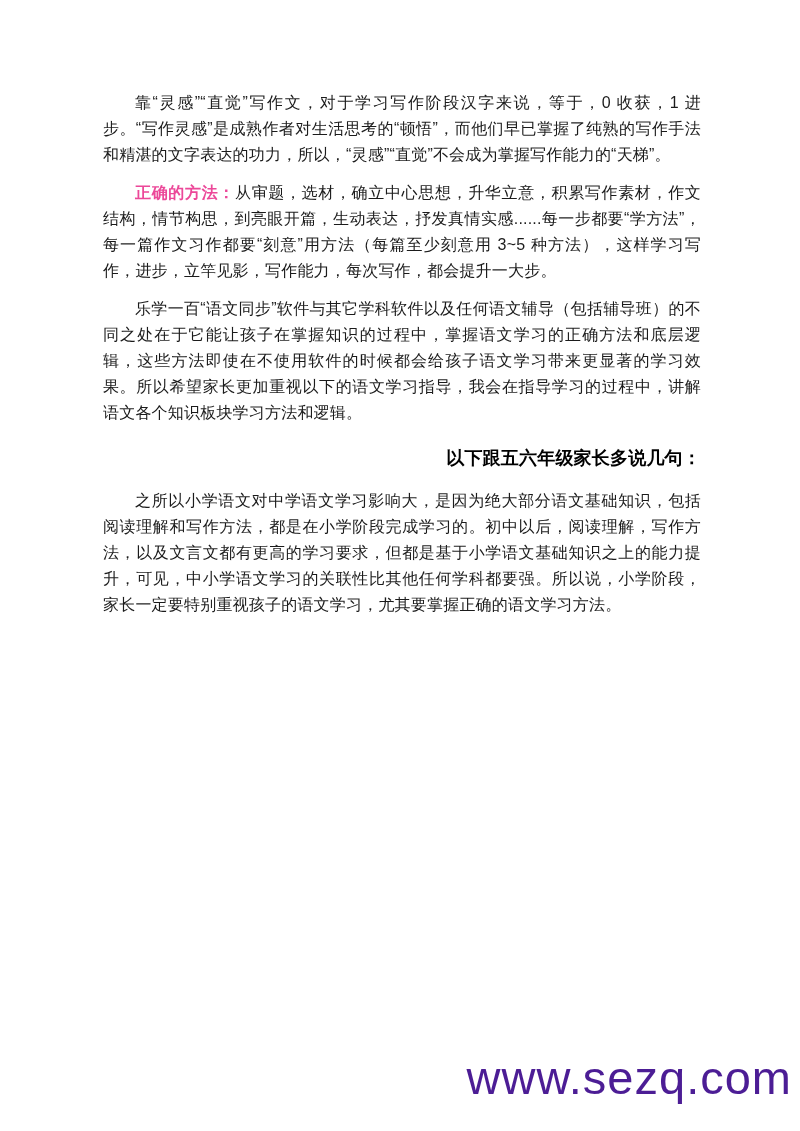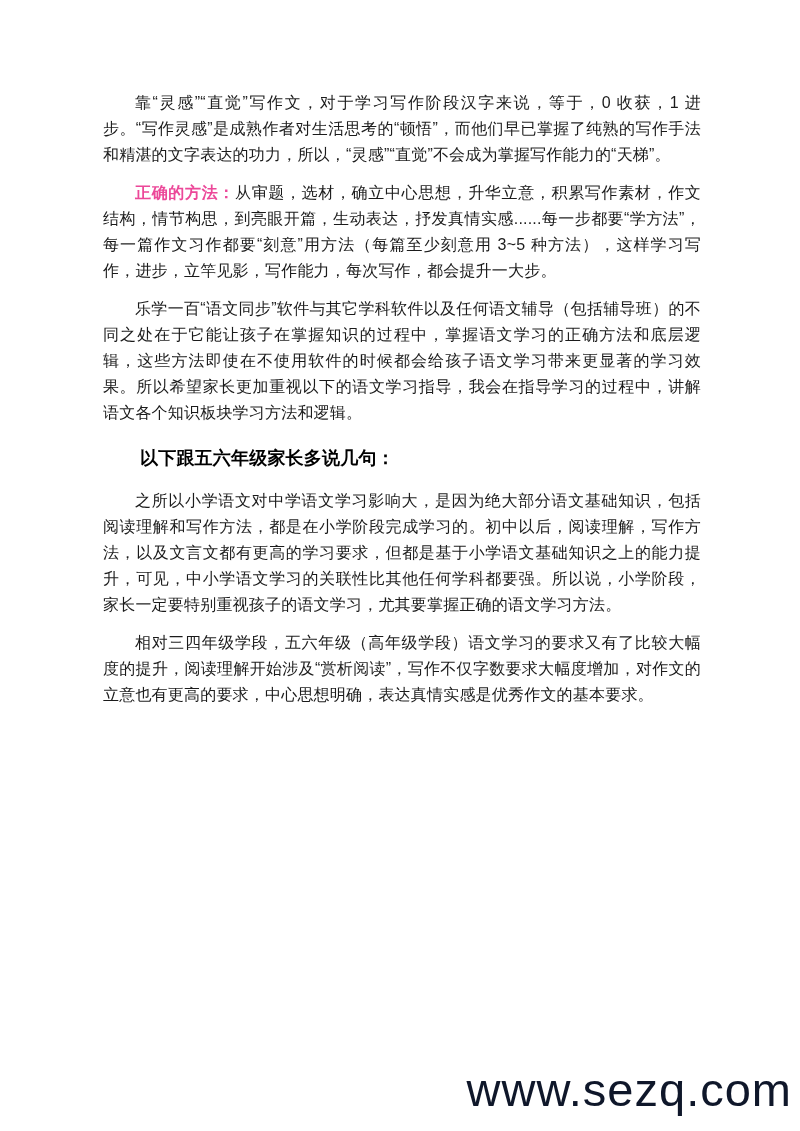--- a/index.html
+++ b/index.html
@@ -41,32 +41,31 @@
     font-weight: bold;
     color: #ec4899;
   }
   .doc h2 {
     font-size: 18px;
     line-height: 28px;
     font-weight: bold;
     color: #000000;
     margin: 18px 0 16px 0;
     text-indent: 37px;
-    text-align: left;
+    text-align: right;
   }
   .watermark {
     position: absolute;
     right: 8px;
     top: 1050px;
     font-size: 47px;
     line-height: 56px;
-    color: #0f172a;
+    color: #4c1d95;
     letter-spacing: 1px;
     white-space: nowrap;
-    margin-top: 12px;
   }
 </style>
 </head>
 <body>
 
 <div class="page">
   <div class="doc">
 
 
     <p>靠“灵感”“直觉”写作文，对于学习写作阶段汉字来说，等于，0 收获，1 进步。“写作灵感”是成熟作者对生活思考的“顿悟”，而他们早已掌握了纯熟的写作手法和精湛的文字表达的功力，所以，“灵感”“直觉”不会成为掌握写作能力的“天梯”。</p>
@@ -74,18 +73,17 @@
     <p><span class="lead">正确的方法：</span><span>从审题，选材，确立中心思想，升华立意，积累写作素材，作文结构，情节构思，到亮眼开篇，生动表达，抒发真情实感......每一步都要“学方法”，每一篇作文习作都要“刻意”用方法（每篇至少刻意用 3~5 种方法），这样学习写作，进步，立竿见影，写作能力，每次写作，都会提升一大步。</span></p>
 
 
     <p>乐学一百“语文同步”软件与其它学科软件以及任何语文辅导（包括辅导班）的不同之处在于它能让孩子在掌握知识的过程中，掌握语文学习的正确方法和底层逻辑，这些方法即使在不使用软件的时候都会给孩子语文学习带来更显著的学习效果。所以希望家长更加重视以下的语文学习指导，我会在指导学习的过程中，讲解语文各个知识板块学习方法和逻辑。</p>
 
     <h2>以下跟五六年级家长多说几句：</h2>
 
 
     <p>之所以小学语文对中学语文学习影响大，是因为绝大部分语文基础知识，包括阅读理解和写作方法，都是在小学阶段完成学习的。初中以后，阅读理解，写作方法，以及文言文都有更高的学习要求，但都是基于小学语文基础知识之上的能力提升，可见，中小学语文学习的关联性比其他任何学科都要强。所以说，小学阶段，家长一定要特别重视孩子的语文学习，尤其要掌握正确的语文学习方法。</p>
 
-    <p>相对三四年级学段，五六年级（高年级学段）语文学习的要求又有了比较大幅度的提升，阅读理解开始涉及“赏析阅读”，写作不仅字数要求大幅度增加，对作文的立意也有更高的要求，中心思想明确，表达真情实感是优秀作文的基本要求。</p>
 
   </div>
 
   <div class="watermark">www.sezq.com</div>
 </div>
 
 </body></html>

